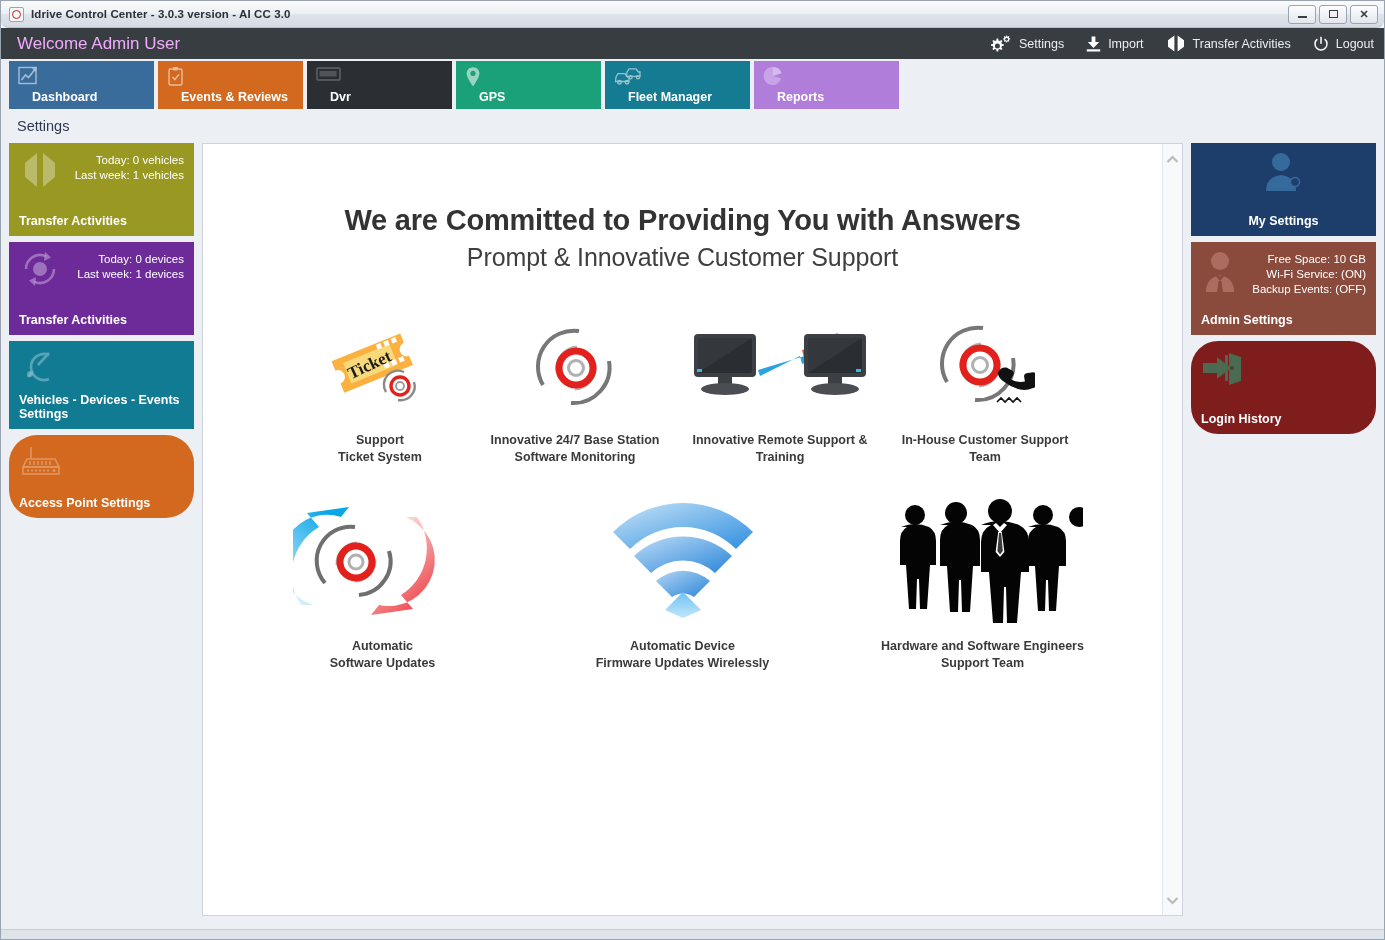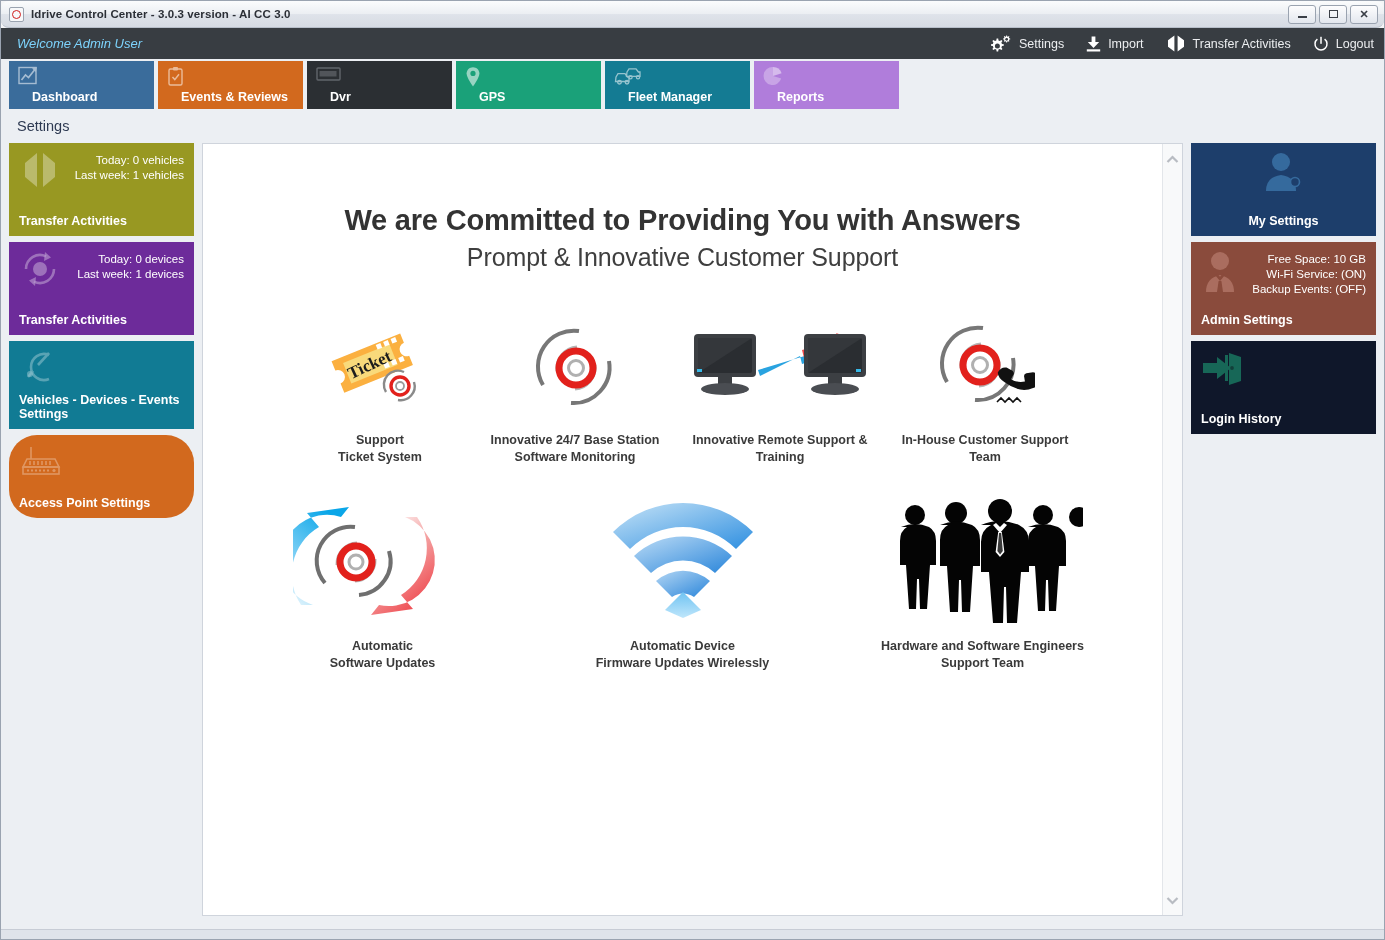--- a/index.html
+++ b/index.html
@@ -55,21 +55,21 @@
   .win-btn .glyph-close { font-size: 11px; font-weight: bold; line-height: 1; }
 
   
   #header-bar {
     height: 31px; flex: 0 0 31px;
     background: #383d42;
     display: flex; align-items: center;
     padding: 0 10px 0 16px;
     color: #f0f1f2;
   }
-  #welcome-text { font-size: 13px; color: #7dd3fc; font-style: italic; }
+  #welcome-text { font-size: 17px; color: #f0abfc; }
   #header-actions { margin-left: auto; display: flex; align-items: center; gap: 22px; }
   .hdr-action {
     display: flex; align-items: center; gap: 7px;
     font-size: 12.5px; color: #eceef0; cursor: pointer;
   }
   .hdr-ico { display: flex; align-items: center; justify-content: center; }
 
   
   #tab-strip {
     height: 52px; flex: 0 0 52px;
@@ -704,21 +704,21 @@
           </span>
           <div class="tile-stats">
             <div>Free Space:  10 GB</div>
             <div>Wi-Fi Service: (ON)</div>
             <div>Backup Events: (OFF)</div>
           </div>
         </div>
         <div class="tile-label">Admin Settings</div>
       </div>
 
-      <div class="tile" style="background:#0f172a; height:93px;">
+      <div class="tile" style="background:#7f1d1d; height:93px;border-radius:27px;">
         <div class="tile-top" style="min-height:48px">
           <span class="tile-ico">
             <svg width="44" height="40" viewBox="0 0 44 40">
               <g fill="#1faa7c">
                 <rect x="2" y="14" width="16" height="10"></rect>
                 <polygon points="16,8 30,19 16,30"></polygon>
                 <path d="M28 4 l12 4 v24 l-12 4 z"></path>
               </g>
               <circle cx="31" cy="19" r="1.9" fill="#166148"></circle>
               <rect x="24" y="6" width="3" height="26" fill="#1faa7c"></rect>

